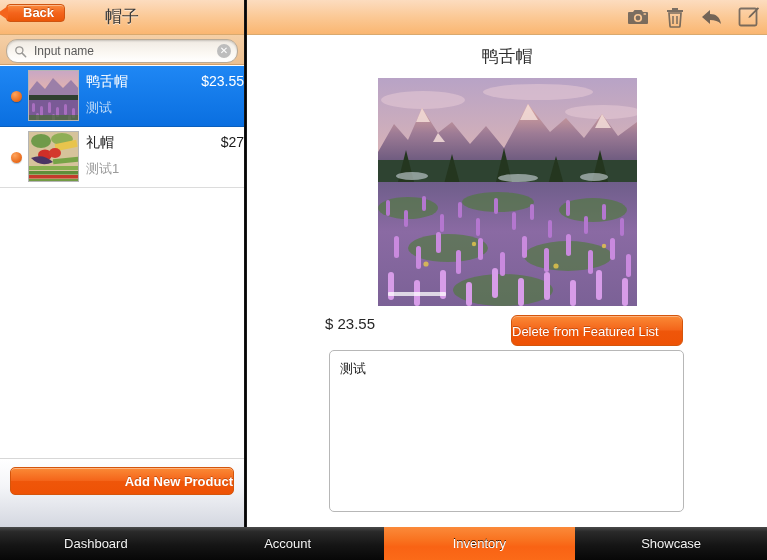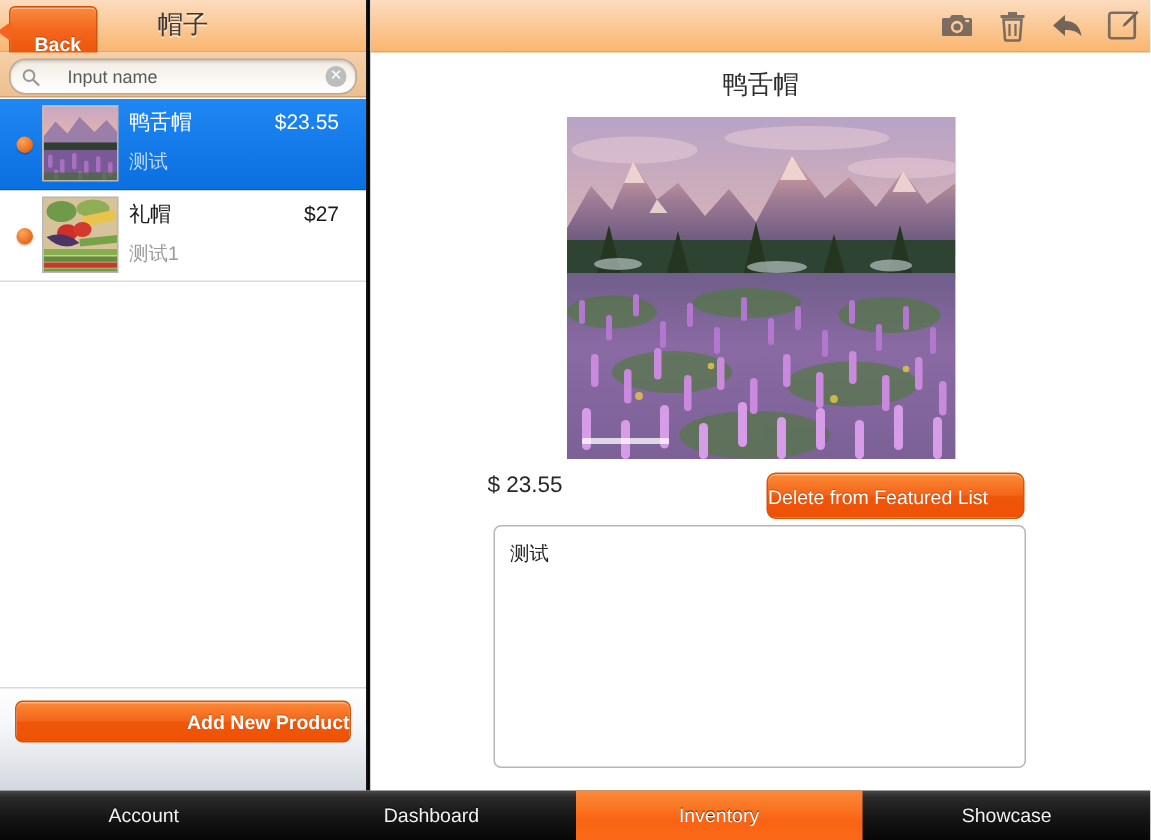--- a/index.html
+++ b/index.html
@@ -34,24 +34,24 @@
     position: absolute;
     left: 0; top: 0;
     width: 244px;
     height: 34px;
     background: linear-gradient(to bottom, #fcdcbf 0%, #fbc894 52%, #fab671 100%);
     border-bottom: 1px solid #d9a96f;
   }
   #back-button {
     position: absolute;
     left: 6px; top: 4px;
-    height: 34px;
+    height: 18px;
     padding: 0 10px 0 16px;
     display: flex;
-    align-items: flex-end;
+    align-items: flex-start;
     background: linear-gradient(to bottom, #fa8a3c 0%, #f4641c 50%, #ea5608 100%);
     border: 1px solid #cf5410;
     border-radius: 4px;
     box-shadow: inset 0 1px 0 rgba(255,255,255,.4);
     color: #ffffff;
     font-size: 13px;
     font-weight: bold;
     text-shadow: 0 -1px 0 rgba(120,40,0,.5);
     box-sizing: border-box;
   }
@@ -100,21 +100,21 @@
     width: 13px; height: 13px;
     margin-left: 7px;
     flex: 0 0 auto;
     opacity: .55;
   }
   #search-input {
     border: 0;
     outline: none;
     background: transparent;
     flex: 1 1 auto;
-    margin-left: 16px;
+    margin-left: 5px;
     font-family: "Liberation Sans", sans-serif;
     font-size: 12px;
     color: #2e2e2e;
     min-width: 0;
   }
   #search-input::placeholder { color: #5a5a5a; }
   #search-clear {
     width: 14px; height: 14px;
     margin-right: 6px;
     border-radius: 50%;
@@ -166,21 +166,21 @@
   }
   .row-name {
     position: absolute;
     left: 86px; top: 7px;
     font-size: 14px;
     color: #1a1a1a;
   }
   .product-row.selected .row-name { color: #ffffff; }
   .row-price {
     position: absolute;
-    right: 18px; top: 7px;
+    right: 0; top: 7px;
     font-size: 14px;
     color: #1a1a1a;
   }
   .product-row.selected .row-price { color: #ffffff; }
   .row-desc {
     position: absolute;
     left: 86px; top: 33px;
     font-size: 13px;
     color: #9b9b9b;
   }
@@ -571,19 +571,19 @@
     </div>
 
     <div id="price-label">$ 23.55</div>
 
     <div id="delete-featured-button">Delete from Featured List</div>
 
     <textarea id="description-box" style="">测试</textarea>
   </div>
 
   <div id="tab-bar">
+    <div class="tab-item">Dashboard</div>
     <div class="tab-item">Account</div>
-    <div class="tab-item">Dashboard</div>
     <div class="tab-item active">Inventory</div>
     <div class="tab-item">Showcase</div>
   </div>
 
 </div>
 
 </body></html>

